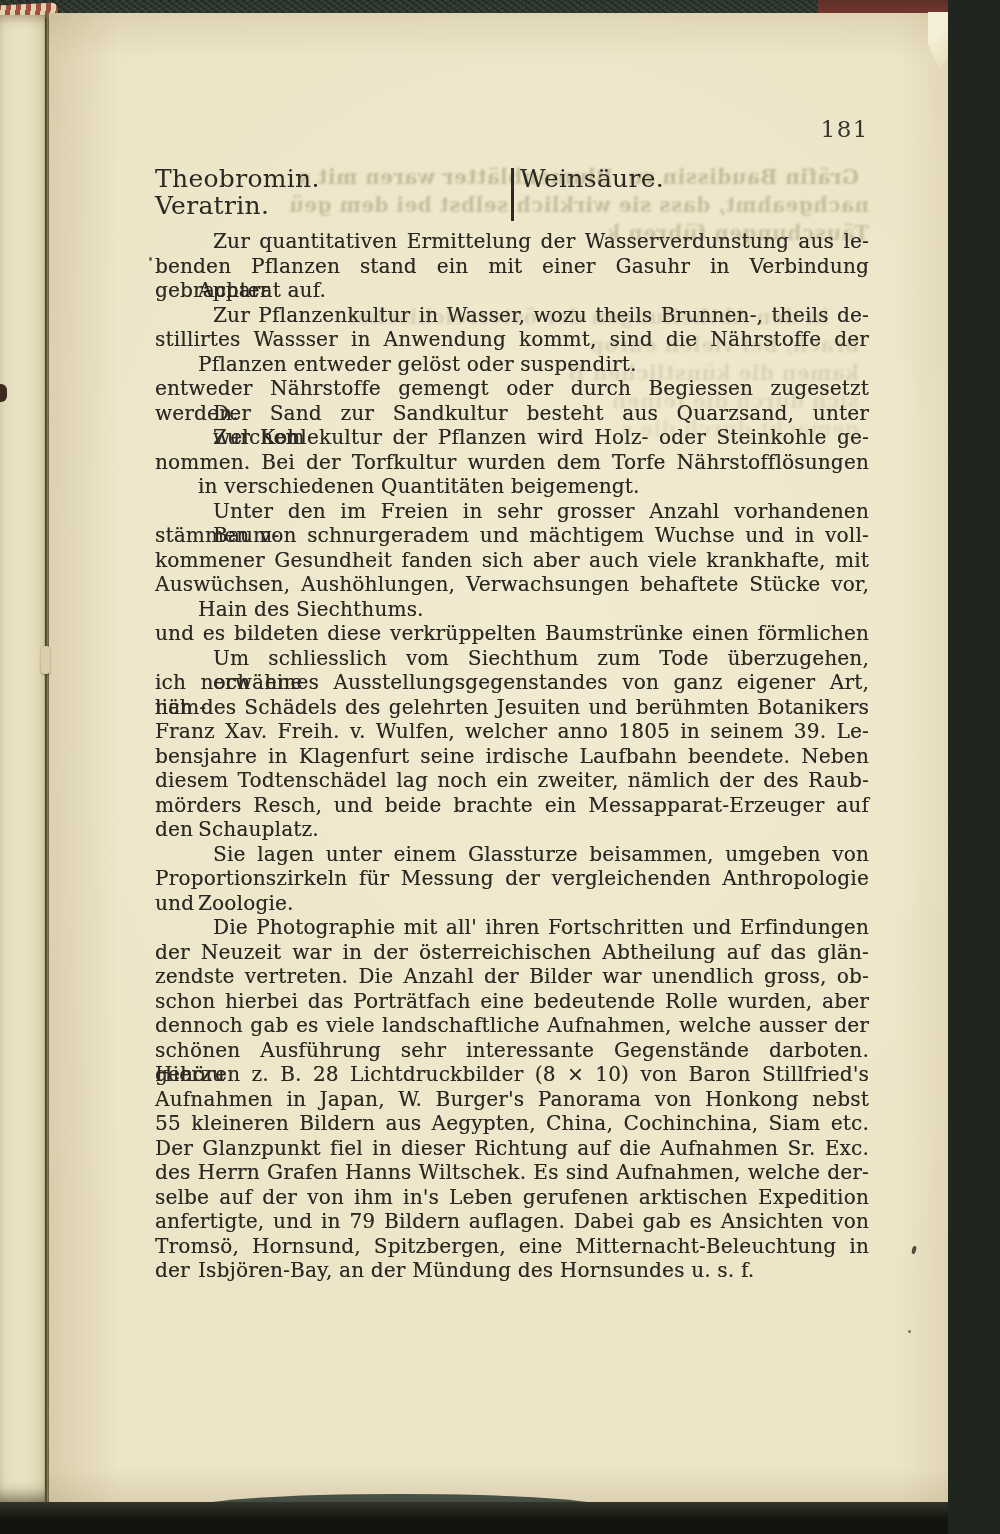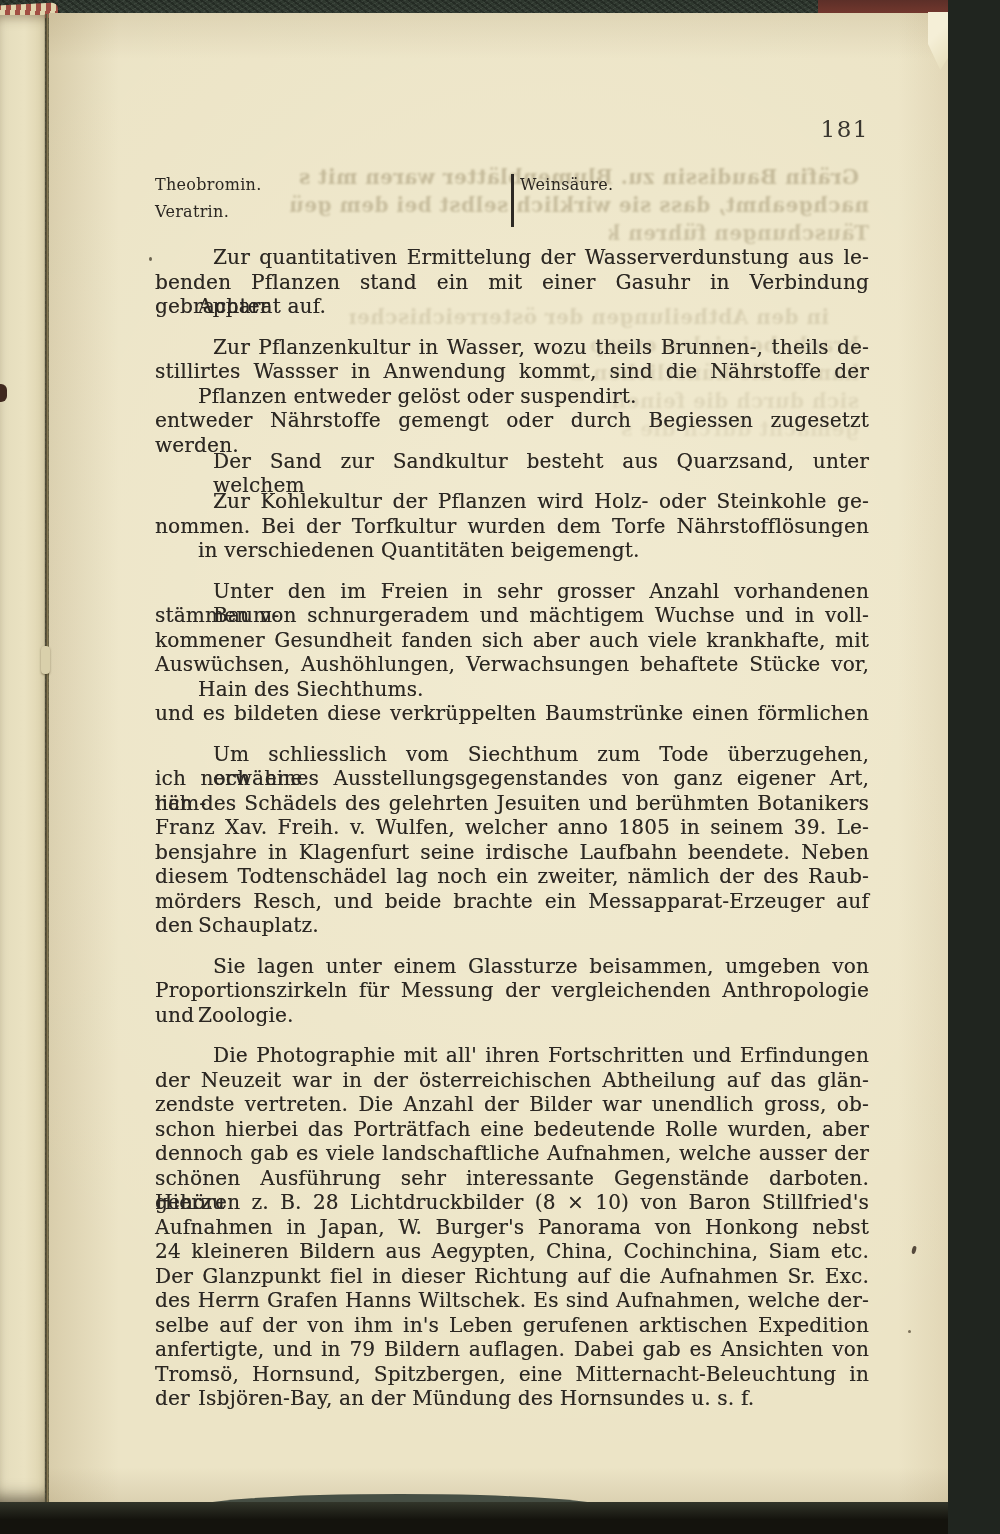--- a/index.html
+++ b/index.html
@@ -40,31 +40,31 @@
       linear-gradient(90deg, rgba(140,115,65,.20), rgba(140,115,65,0) 70px),
       linear-gradient(270deg, rgba(150,120,70,.14), rgba(150,120,70,0) 55px),
       linear-gradient(180deg, rgba(130,105,60,.14), rgba(130,105,60,0) 46px),
       linear-gradient(0deg, rgba(120,95,55,.16), rgba(120,95,55,0) 40px);
     color:#2b2722;}
 
   .pagenum{position:absolute;left:106px;top:103px;width:714px;text-align:right;
     font-size:23px;letter-spacing:1.5px;color:#39362f;}
 
   
-  .header{position:absolute;left:106px;top:159px;width:714px;font-size:16px;}
+  .header{position:absolute;left:106px;top:153px;width:714px;font-size:25px;}
   .hdr-line{line-height:26.5px;letter-spacing:.3px;}
   .vbar{position:absolute;left:356px;top:2px;width:2.5px;height:53px;background:#2d2924;}
   .hdr-right{position:absolute;left:365px;top:0;line-height:26.5px;letter-spacing:.3px;}
 
   
   .body{position:absolute;left:106px;top:216px;width:714px;font-size:20px;
     text-shadow:.2px .2px .4px rgba(43,39,34,.55);}
   .line{height:24.5px;line-height:24.5px;text-align:justify;text-align-last:justify;
     -moz-text-align-last:justify;letter-spacing:.2px;}
-  .line.indent{padding-left:58px;margin-top:16px;}
+  .line.indent{padding-left:58px;}
   .line.endline{text-align-last:left;margin-left:43px;-moz-text-align-last:left;}
 
   
   .ghost{position:absolute;font-size:20px;font-weight:bold;color:#8d7f5a;
     transform:scaleX(-1);filter:blur(1.1px);white-space:nowrap;overflow:hidden;
     letter-spacing:.5px;}
 
   
   .right-red{position:absolute;left:953px;top:10px;width:13px;height:1494px;
     background:linear-gradient(90deg,#4a2a22,#7c3b31 35%,#8a453a 60%,#5e2f27);}
@@ -170,21 +170,21 @@
         </div>
         <div class="para">
           <div class="line indent">Die Photographie mit all' ihren Fortschritten und Erfindungen</div>
           <div class="line">der Neuzeit war in der österreichischen Abtheilung auf das glän-</div>
           <div class="line">zendste vertreten. Die Anzahl der Bilder war unendlich gross, ob-</div>
           <div class="line">schon hierbei das Porträtfach eine bedeutende Rolle wurden, aber</div>
           <div class="line">dennoch gab es viele landschaftliche Aufnahmen, welche ausser der</div>
           <div class="line">schönen Ausführung sehr interessante Gegenstände darboten. Hierzu</div>
           <div class="line">gehören z. B. 28 Lichtdruckbilder (8 × 10) von Baron Stillfried's</div>
           <div class="line">Aufnahmen in Japan, W. Burger's Panorama von Honkong nebst</div>
-          <div class="line">24 kleineren Bildern aus Aegypten, China, Cochinchina, Siam etc.</div>
+          <div class="line">55 kleineren Bildern aus Aegypten, China, Cochinchina, Siam etc.</div>
           <div class="line">Der Glanzpunkt fiel in dieser Richtung auf die Aufnahmen Sr. Exc.</div>
           <div class="line">des Herrn Grafen Hanns Wiltschek. Es sind Aufnahmen, welche der-</div>
           <div class="line">selbe auf der von ihm in's Leben gerufenen arktischen Expedition</div>
           <div class="line">anfertigte, und in 79 Bildern auflagen. Dabei gab es Ansichten von</div>
           <div class="line">Tromsö, Hornsund, Spitzbergen, eine Mitternacht-Beleuchtung in der</div>
           <div class="line endline">Isbjören-Bay, an der Mündung des Hornsundes u. s. f.</div>
         </div>
       </div>
   </div>
 

